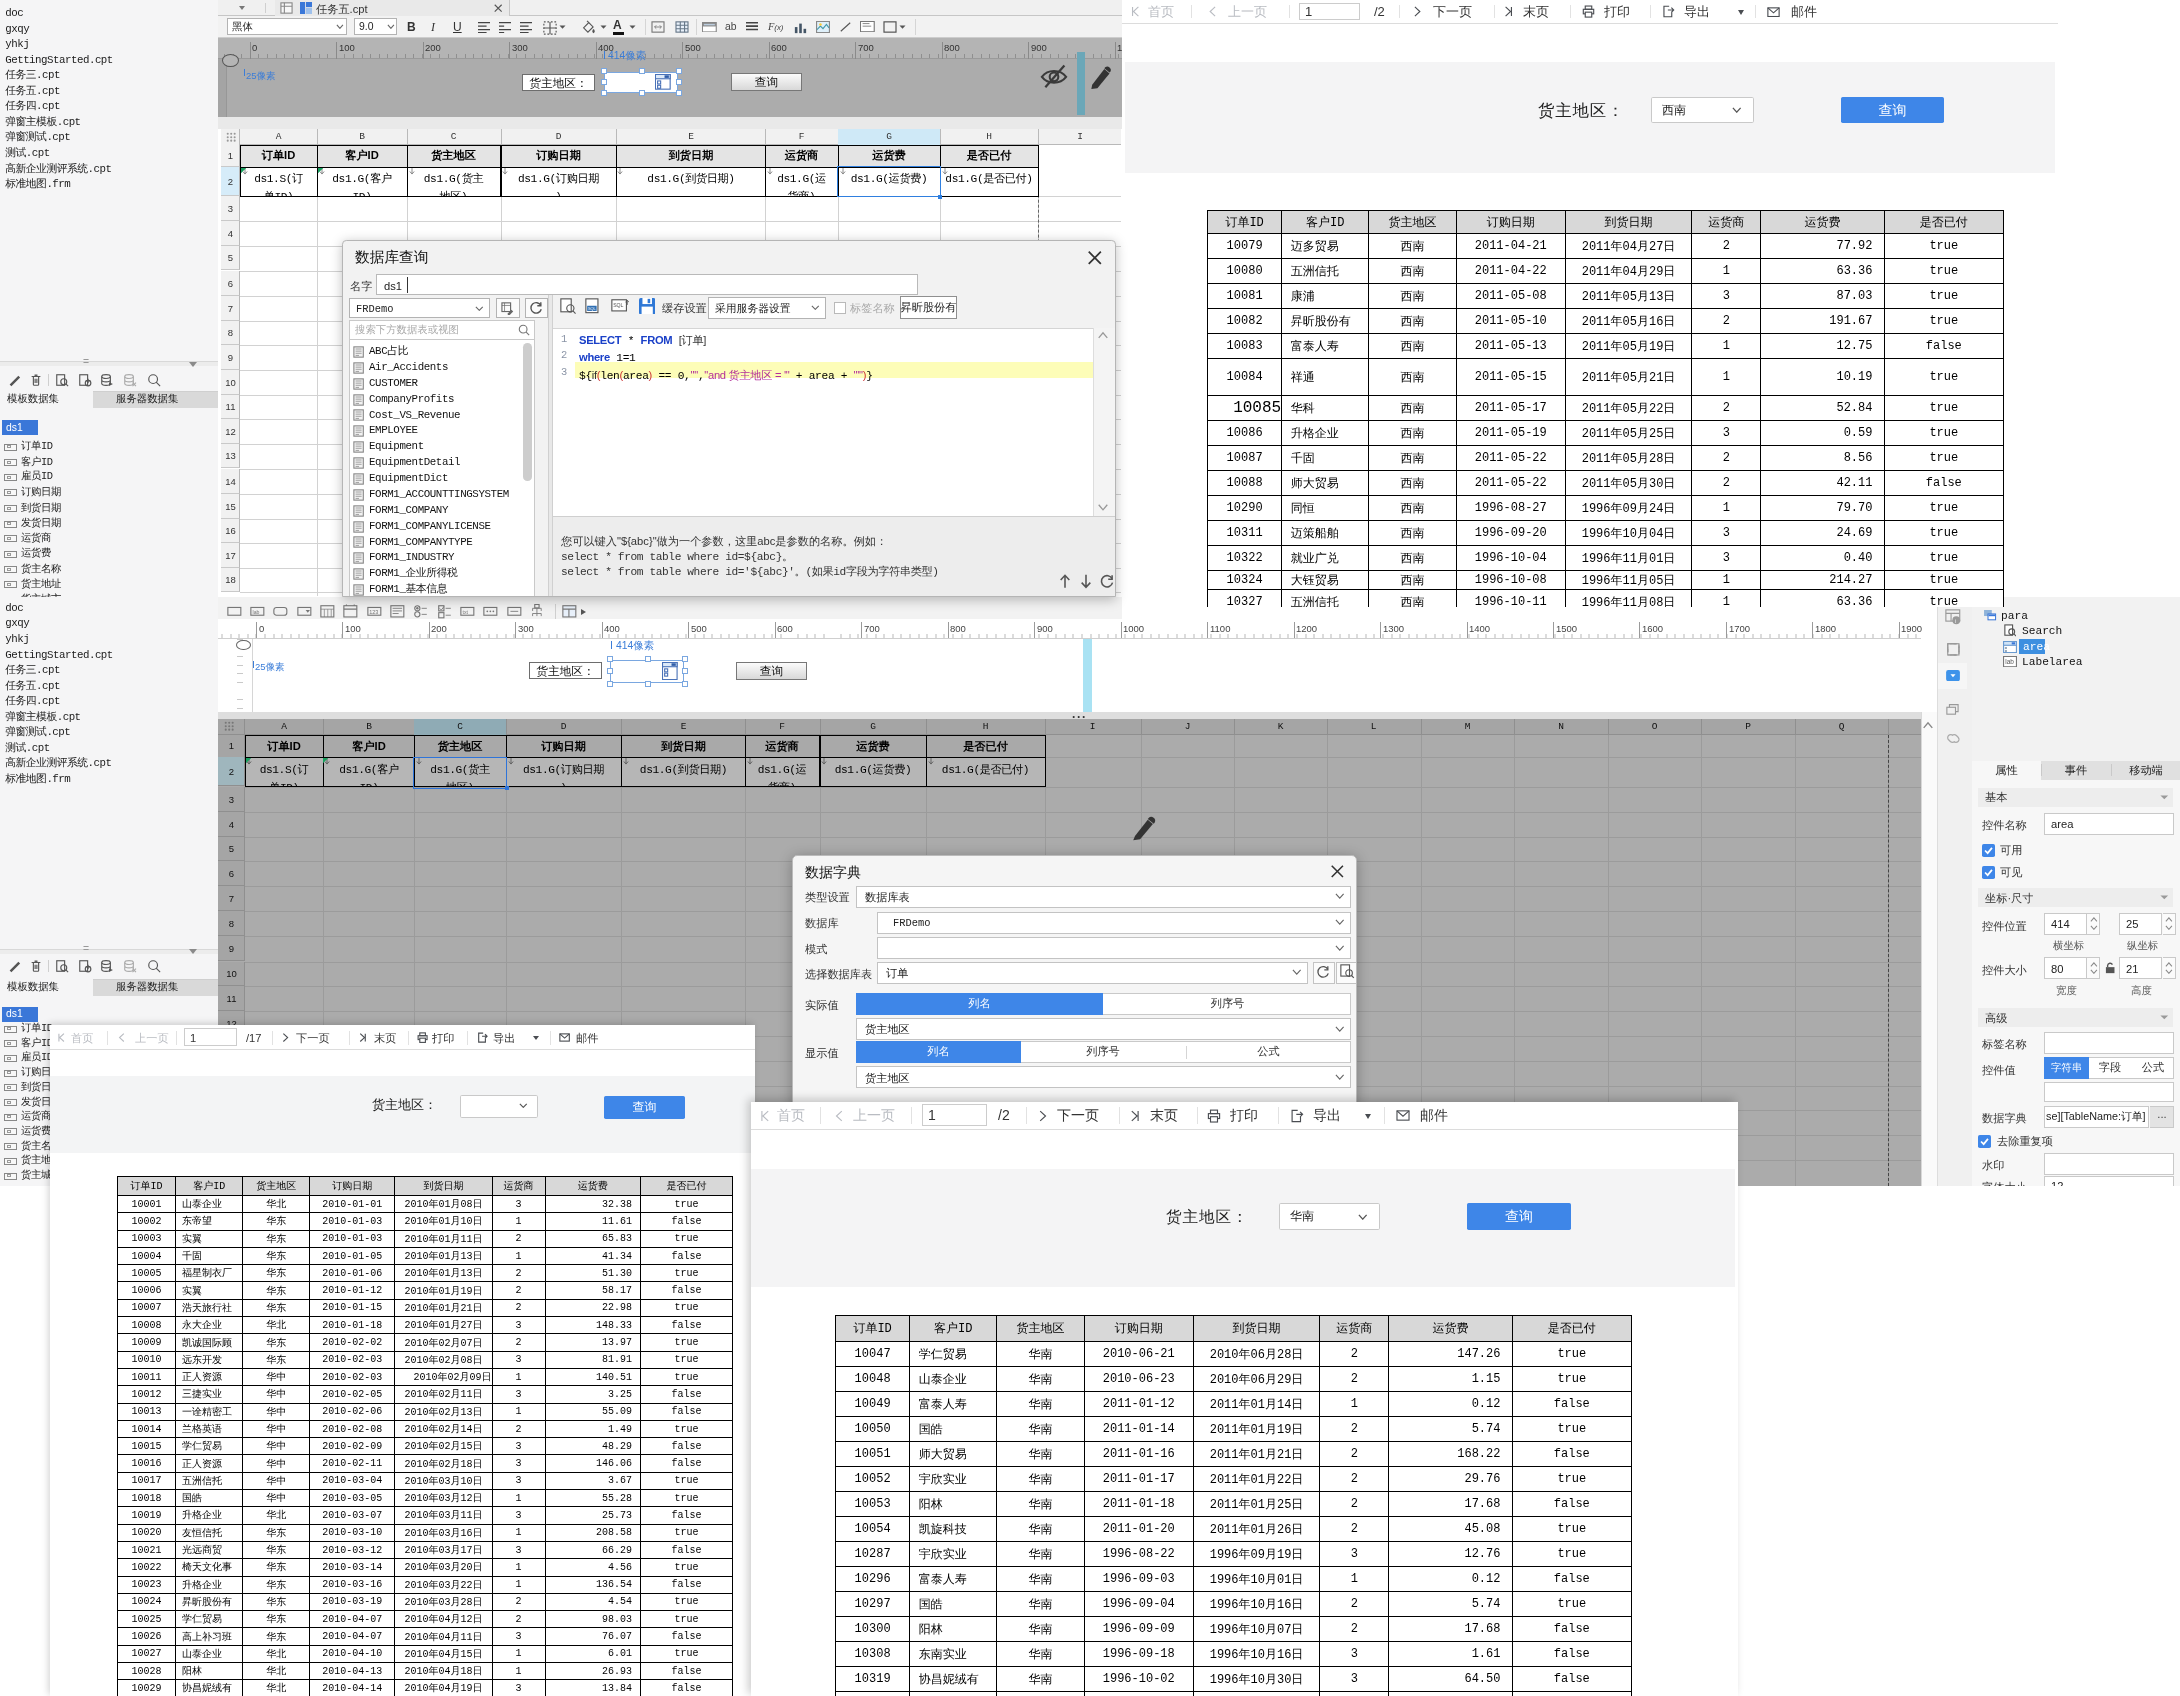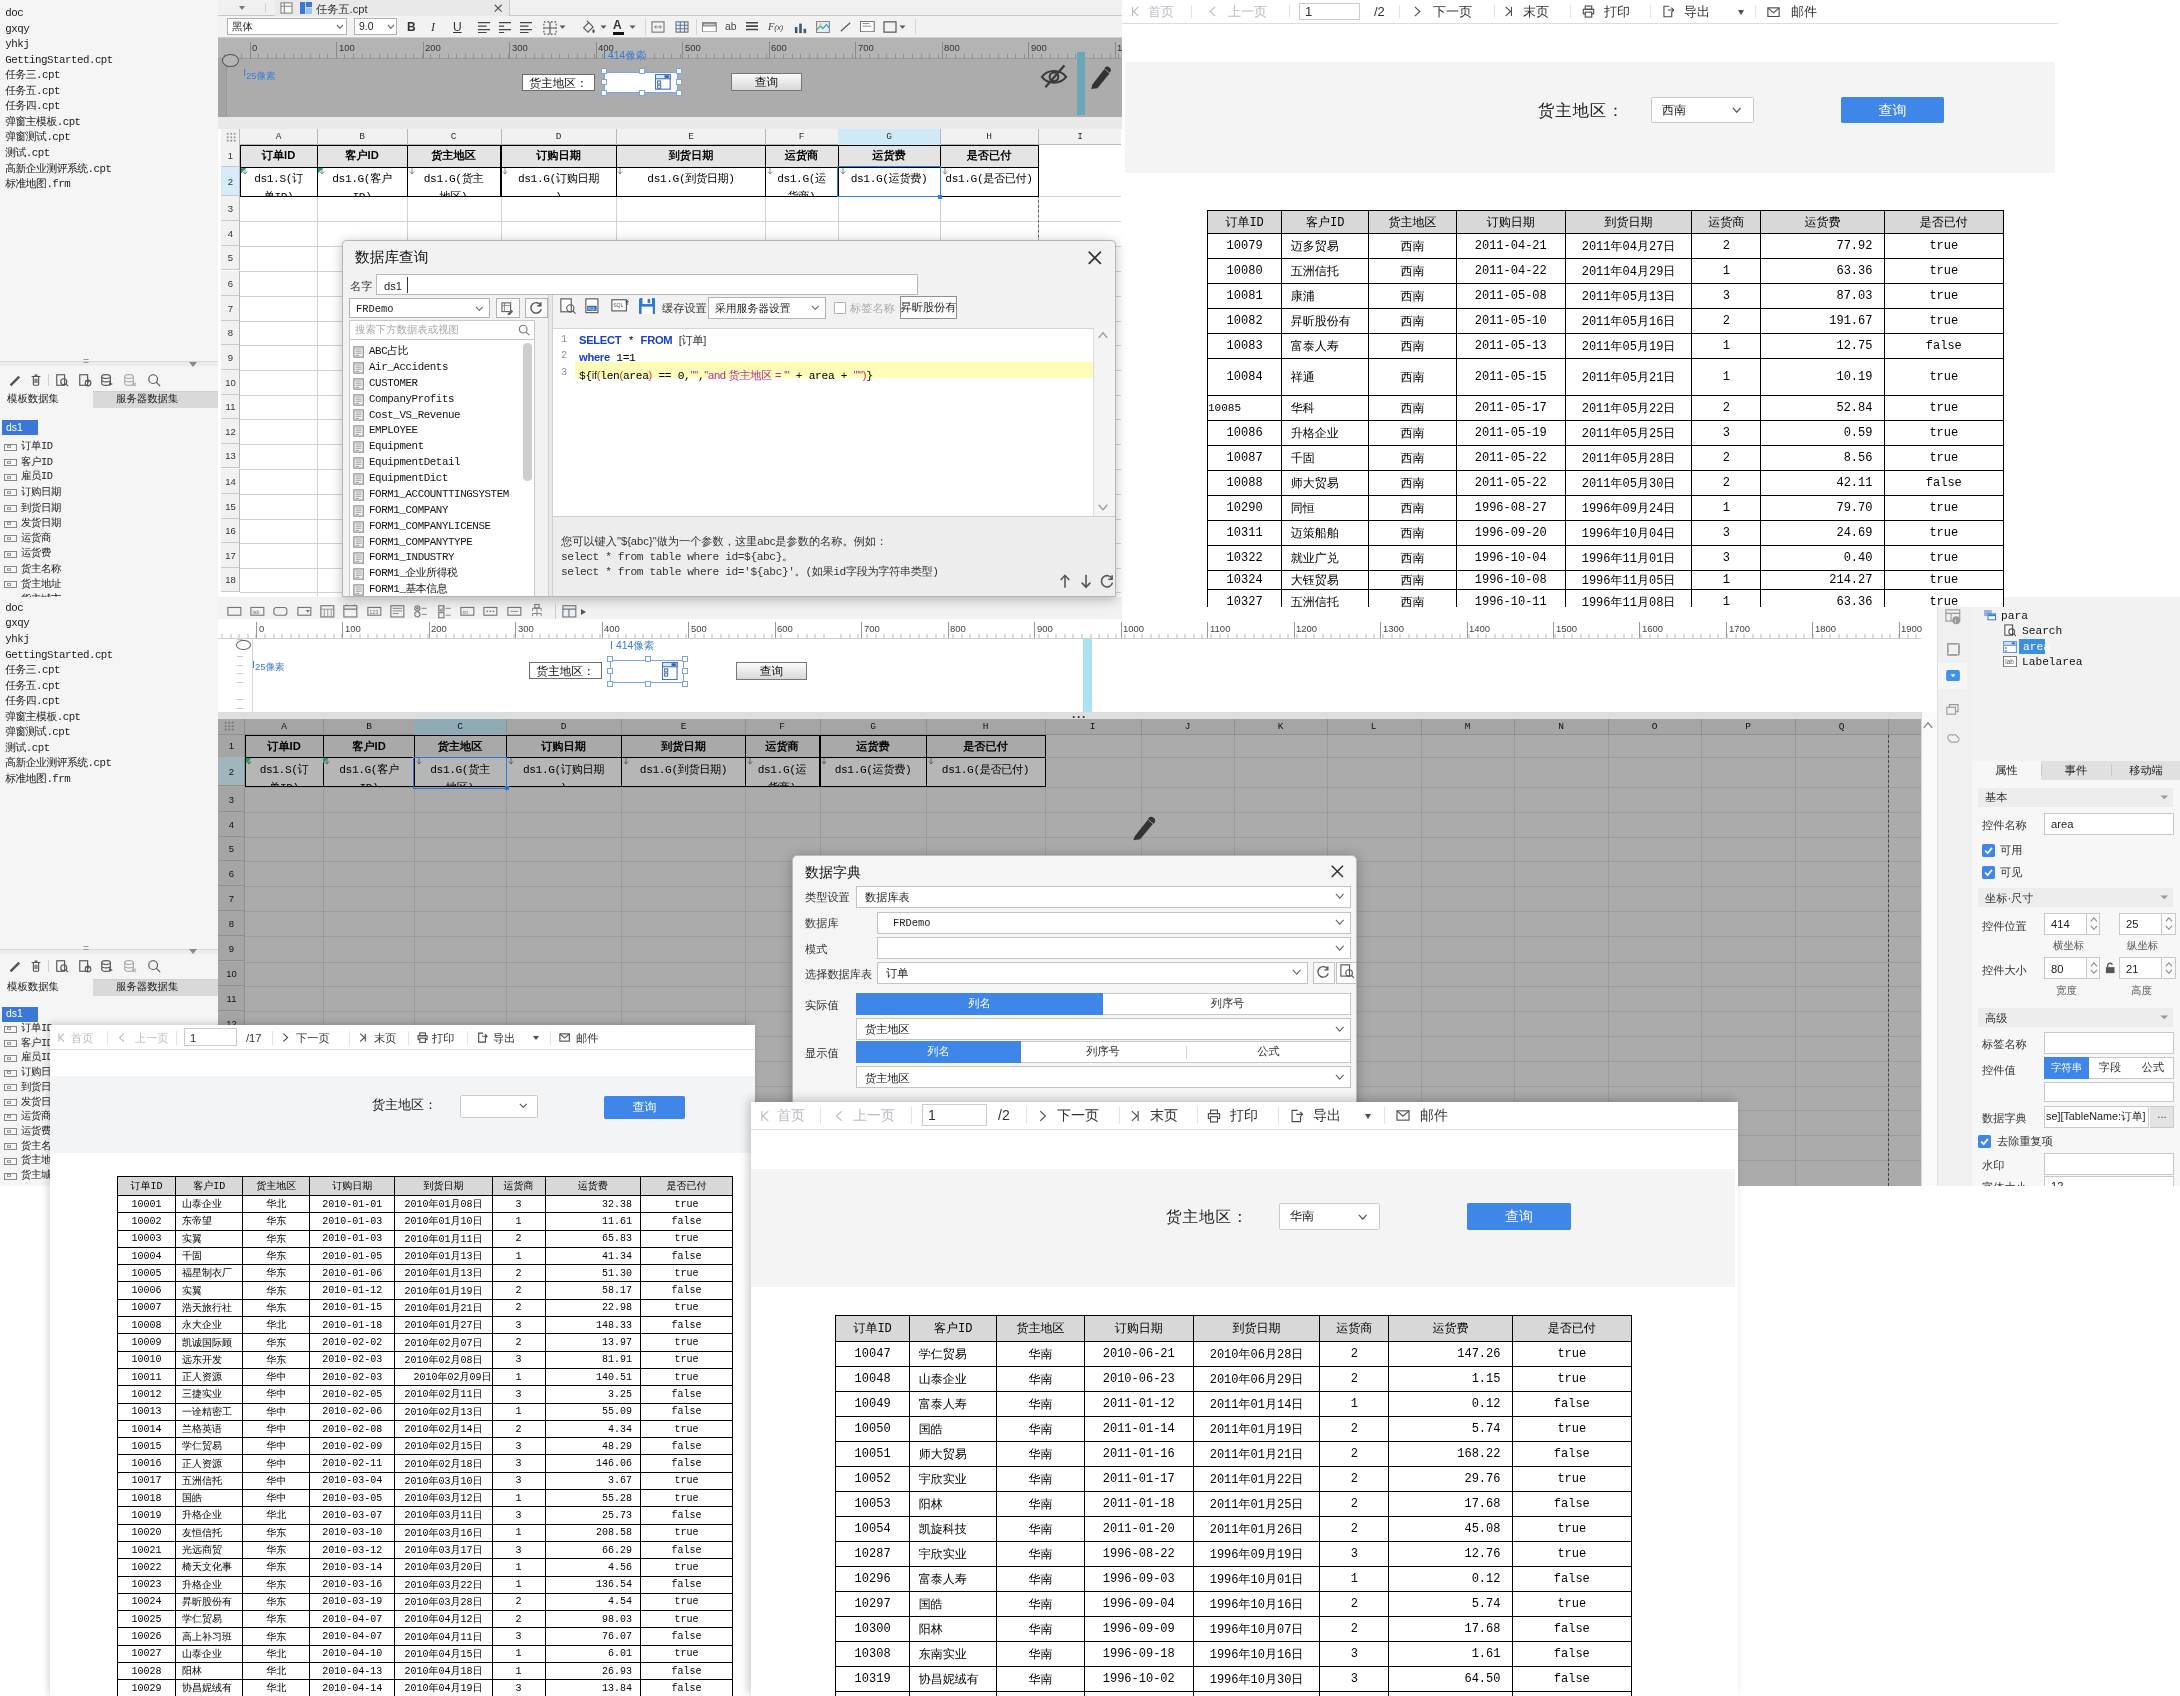--- a/index.html
+++ b/index.html
@@ -1142,21 +1142,21 @@
           <td style="text-align:center;font-size:12px;">10084</td>
           <td style="text-align:left;font-size:12px;padding-left:8.6px;">祥通</td>
           <td style="text-align:center;font-size:12px;">西南</td>
           <td style="text-align:center;font-size:12px;">2011-05-15</td>
           <td style="text-align:center;font-size:12px;">2011年05月21日</td>
           <td style="text-align:center;font-size:12px;">1</td>
           <td style="text-align:right;font-size:12px;padding-right:11.2px;">10.19</td>
           <td style="text-align:center;font-size:12px;">true</td>
         </tr>
 <tr style="height:25px;background:#fff;">
-          <td style="text-align:left;font-size:11px;">10085</td>
+          <td style="text-align:right;font-size:16px;">10085</td>
           <td style="text-align:left;font-size:12px;padding-left:8.6px;">华科</td>
           <td style="text-align:center;font-size:12px;">西南</td>
           <td style="text-align:center;font-size:12px;">2011-05-17</td>
           <td style="text-align:center;font-size:12px;">2011年05月22日</td>
           <td style="text-align:center;font-size:12px;">2</td>
           <td style="text-align:right;font-size:12px;padding-right:11.2px;">52.84</td>
           <td style="text-align:center;font-size:12px;">true</td>
         </tr>
 <tr style="height:25px;background:#fff;">
           <td style="text-align:center;font-size:12px;">10086</td>
@@ -1698,21 +1698,21 @@
               <td style="text-align:right;font-size:10px;padding-right:7.8px;">55.09</td>
               <td style="text-align:center;font-size:10px;">false</td>
             </tr>
 <tr style="height:17.3px;background:#fff;">
               <td style="text-align:center;font-size:10px;">10014</td>
               <td style="text-align:left;font-size:10px;padding-left:6px;">兰格英语</td>
               <td style="text-align:center;font-size:10px;">华中</td>
               <td style="text-align:center;font-size:10px;">2010-02-08</td>
               <td style="text-align:center;font-size:10px;">2010年02月14日</td>
               <td style="text-align:center;font-size:10px;">2</td>
-              <td style="text-align:right;font-size:10px;padding-right:7.8px;">4.34</td>
+              <td style="text-align:right;font-size:10px;padding-right:7.8px;">1.49</td>
               <td style="text-align:center;font-size:10px;">true</td>
             </tr>
 <tr style="height:17.3px;background:#fff;">
               <td style="text-align:center;font-size:10px;">10015</td>
               <td style="text-align:left;font-size:10px;padding-left:6px;">学仁贸易</td>
               <td style="text-align:center;font-size:10px;">华中</td>
               <td style="text-align:center;font-size:10px;">2010-02-09</td>
               <td style="text-align:center;font-size:10px;">2010年02月15日</td>
               <td style="text-align:center;font-size:10px;">3</td>
               <td style="text-align:right;font-size:10px;padding-right:7.8px;">48.29</td>

